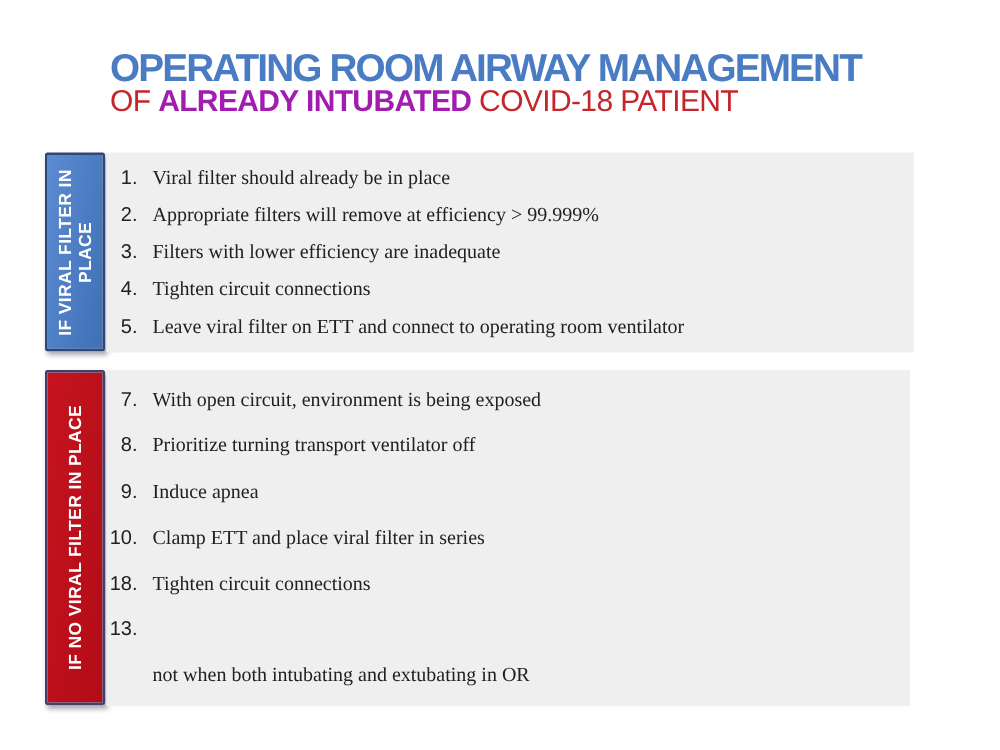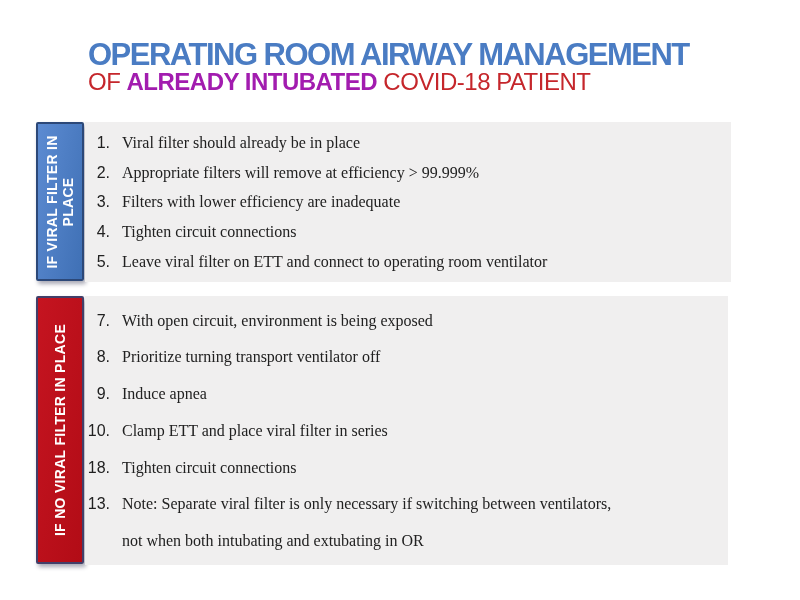--- a/index.html
+++ b/index.html
@@ -104,21 +104,20 @@
     <div class="row">
       <span class="num">10.</span>
       <span class="txt">Clamp ETT and place viral filter in series</span>
     </div>
     <div class="row">
       <span class="num">18.</span>
       <span class="txt">Tighten circuit connections</span>
     </div>
     <div class="row">
       <span class="num">13.</span>
-      <span class="txt">Note: Separate viral filter is only necessary if switching between ventilators,</span>
     </div>
     <div class="row cont">
       <span class="num"></span>
       <span class="txt">not when both intubating and extubating in OR</span>
     </div>
   </div>
 
 </div>
 
 </body></html>

